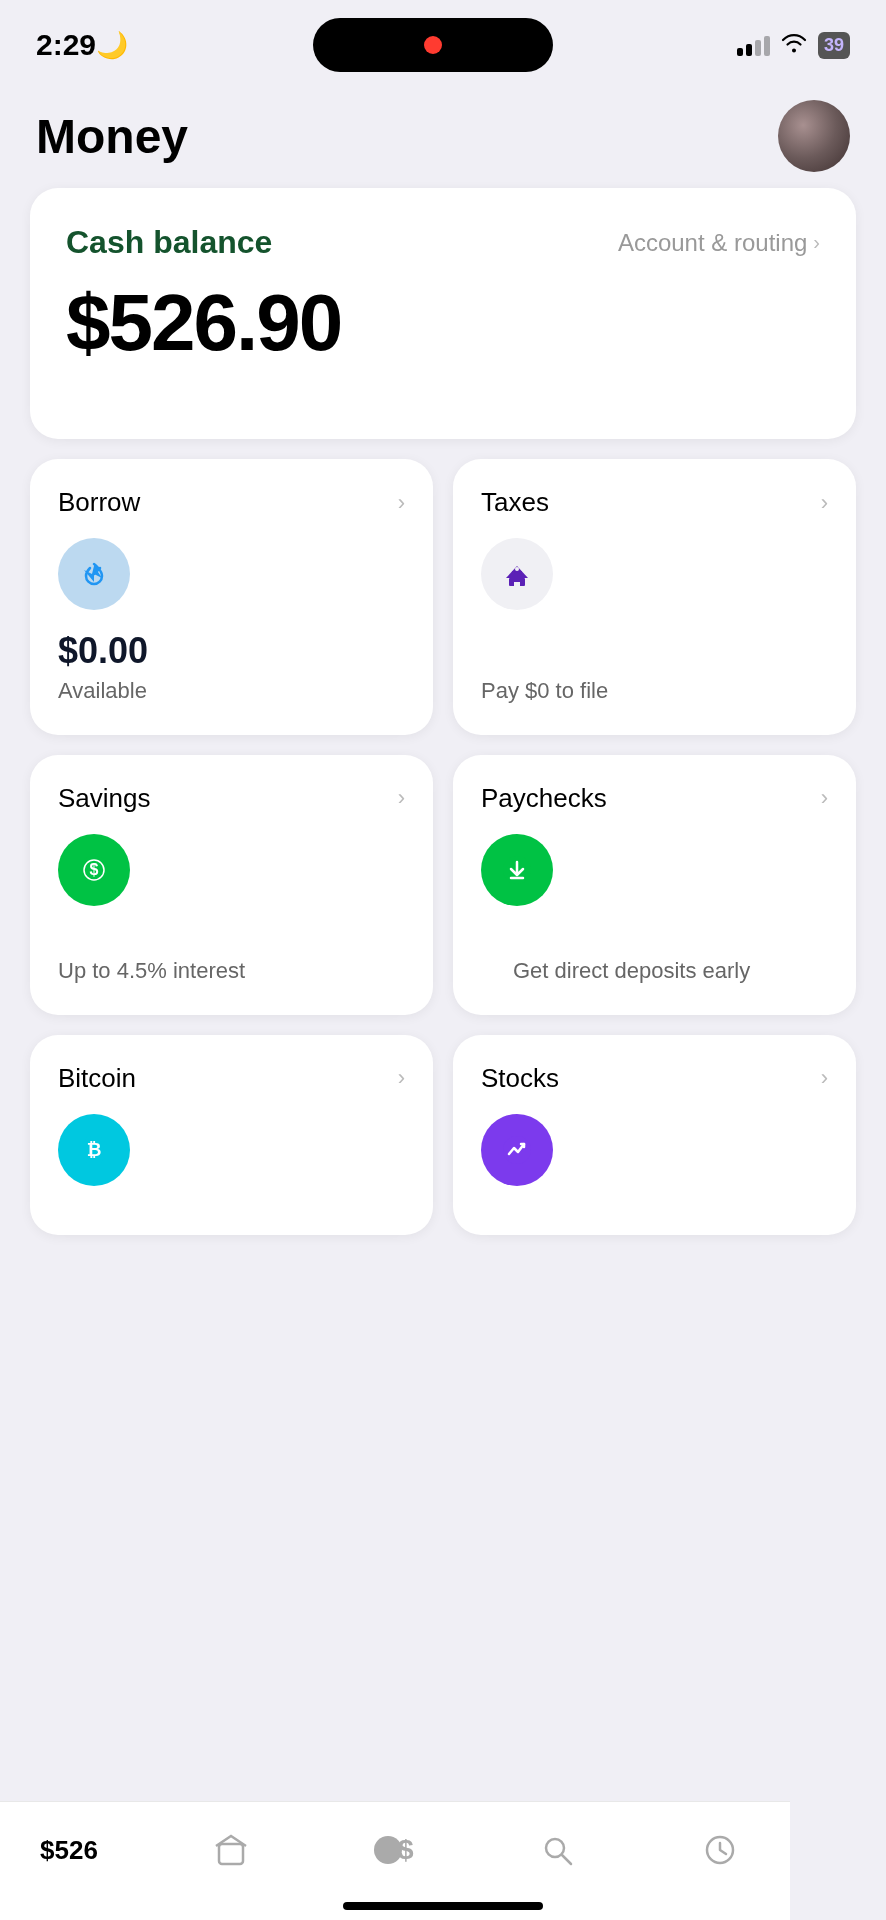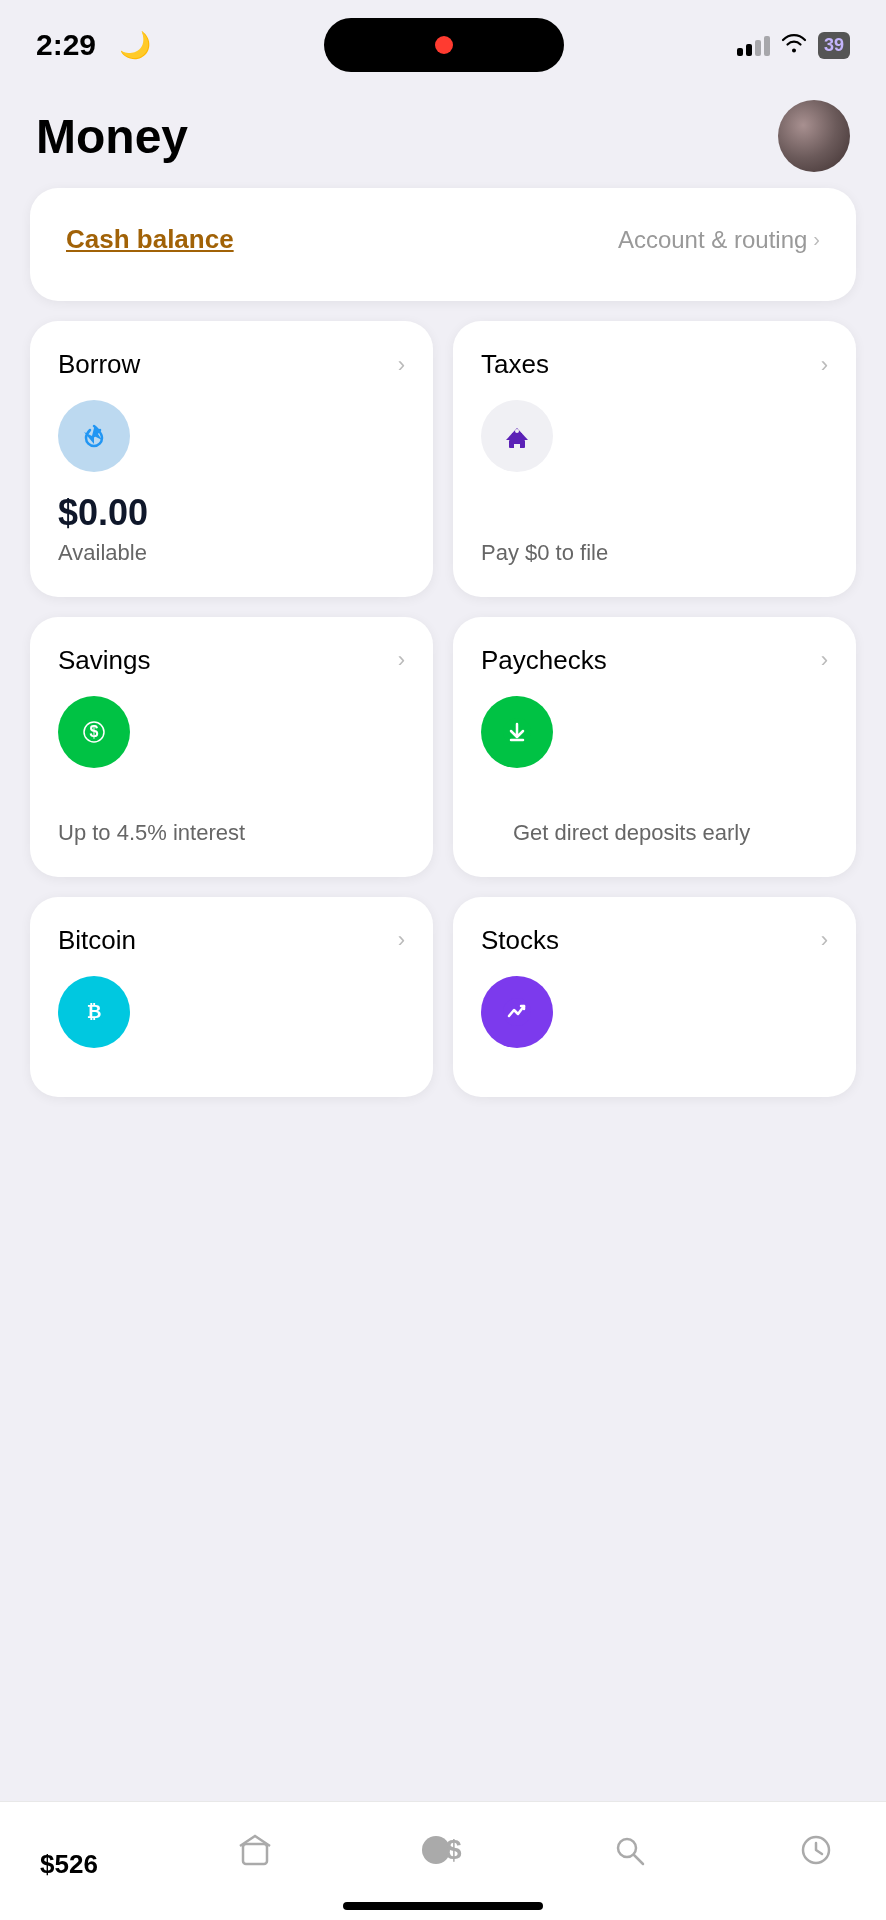--- a/index.html
+++ b/index.html
@@ -22,21 +22,21 @@
       padding: 18px 36px 8px 36px;
       background: #f0eff5;
     }
 
     .status-time {
       font-size: 30px;
       font-weight: 600;
       color: #000;
       display: flex;
       align-items: center;
-      gap: 23px;
+      gap: 0;
     }
 
     .status-time .moon {
       font-size: 26px;
     }
 
     .dynamic-island {
       width: 240px;
       height: 54px;
       background: #000;
@@ -136,24 +136,23 @@
     }
 
     .card-header {
       display: flex;
       align-items: center;
       justify-content: space-between;
       margin-bottom: 16px;
     }
 
     .cash-balance-label {
-      font-size: 26px;
+      font-size: 32px;
       font-weight: 600;
-      color: #a16207;
-      text-decoration: underline;
+      color: #14532d;
     }
 
     .account-routing-link {
       font-size: 24px;
       color: #999;
       display: flex;
       align-items: center;
       gap: 6px;
       cursor: pointer;
     }
@@ -259,26 +258,26 @@
     .icon-svg {
       width: 36px;
       height: 36px;
     }
 
     
     .bottom-nav {
       position: fixed;
       bottom: 0;
       left: 0;
-      width: 886px;
+      width: 790px;
       background: #fff;
       border-top: 1px solid #e8e8e8;
       padding: 18px 40px 40px 40px;
       display: flex;
-      align-items: flex-end;
+      align-items: center;
       justify-content: space-between;
     }
 
     .nav-balance {
       font-size: 26px;
       font-weight: 700;
       color: #000;
     }
 
     .nav-icon {
@@ -369,20 +368,21 @@
 <div class="content">
 
   <div class="cash-balance-card">
     <div class="card-header">
       <span class="cash-balance-label">Cash balance</span>
       <div class="account-routing-link">
         <span>Account &amp; routing</span>
         <span class="chevron">›</span>
       </div>
     </div>
+    <div class="balance-amount">$526.90</div>
     <div class="action-buttons">
     </div>
   </div>
 
   <div class="grid-row">
     <div class="grid-card">
       <div class="grid-card-header">
         <span class="grid-card-title">Borrow</span>
         <span class="grid-card-chevron">›</span>
       </div>

